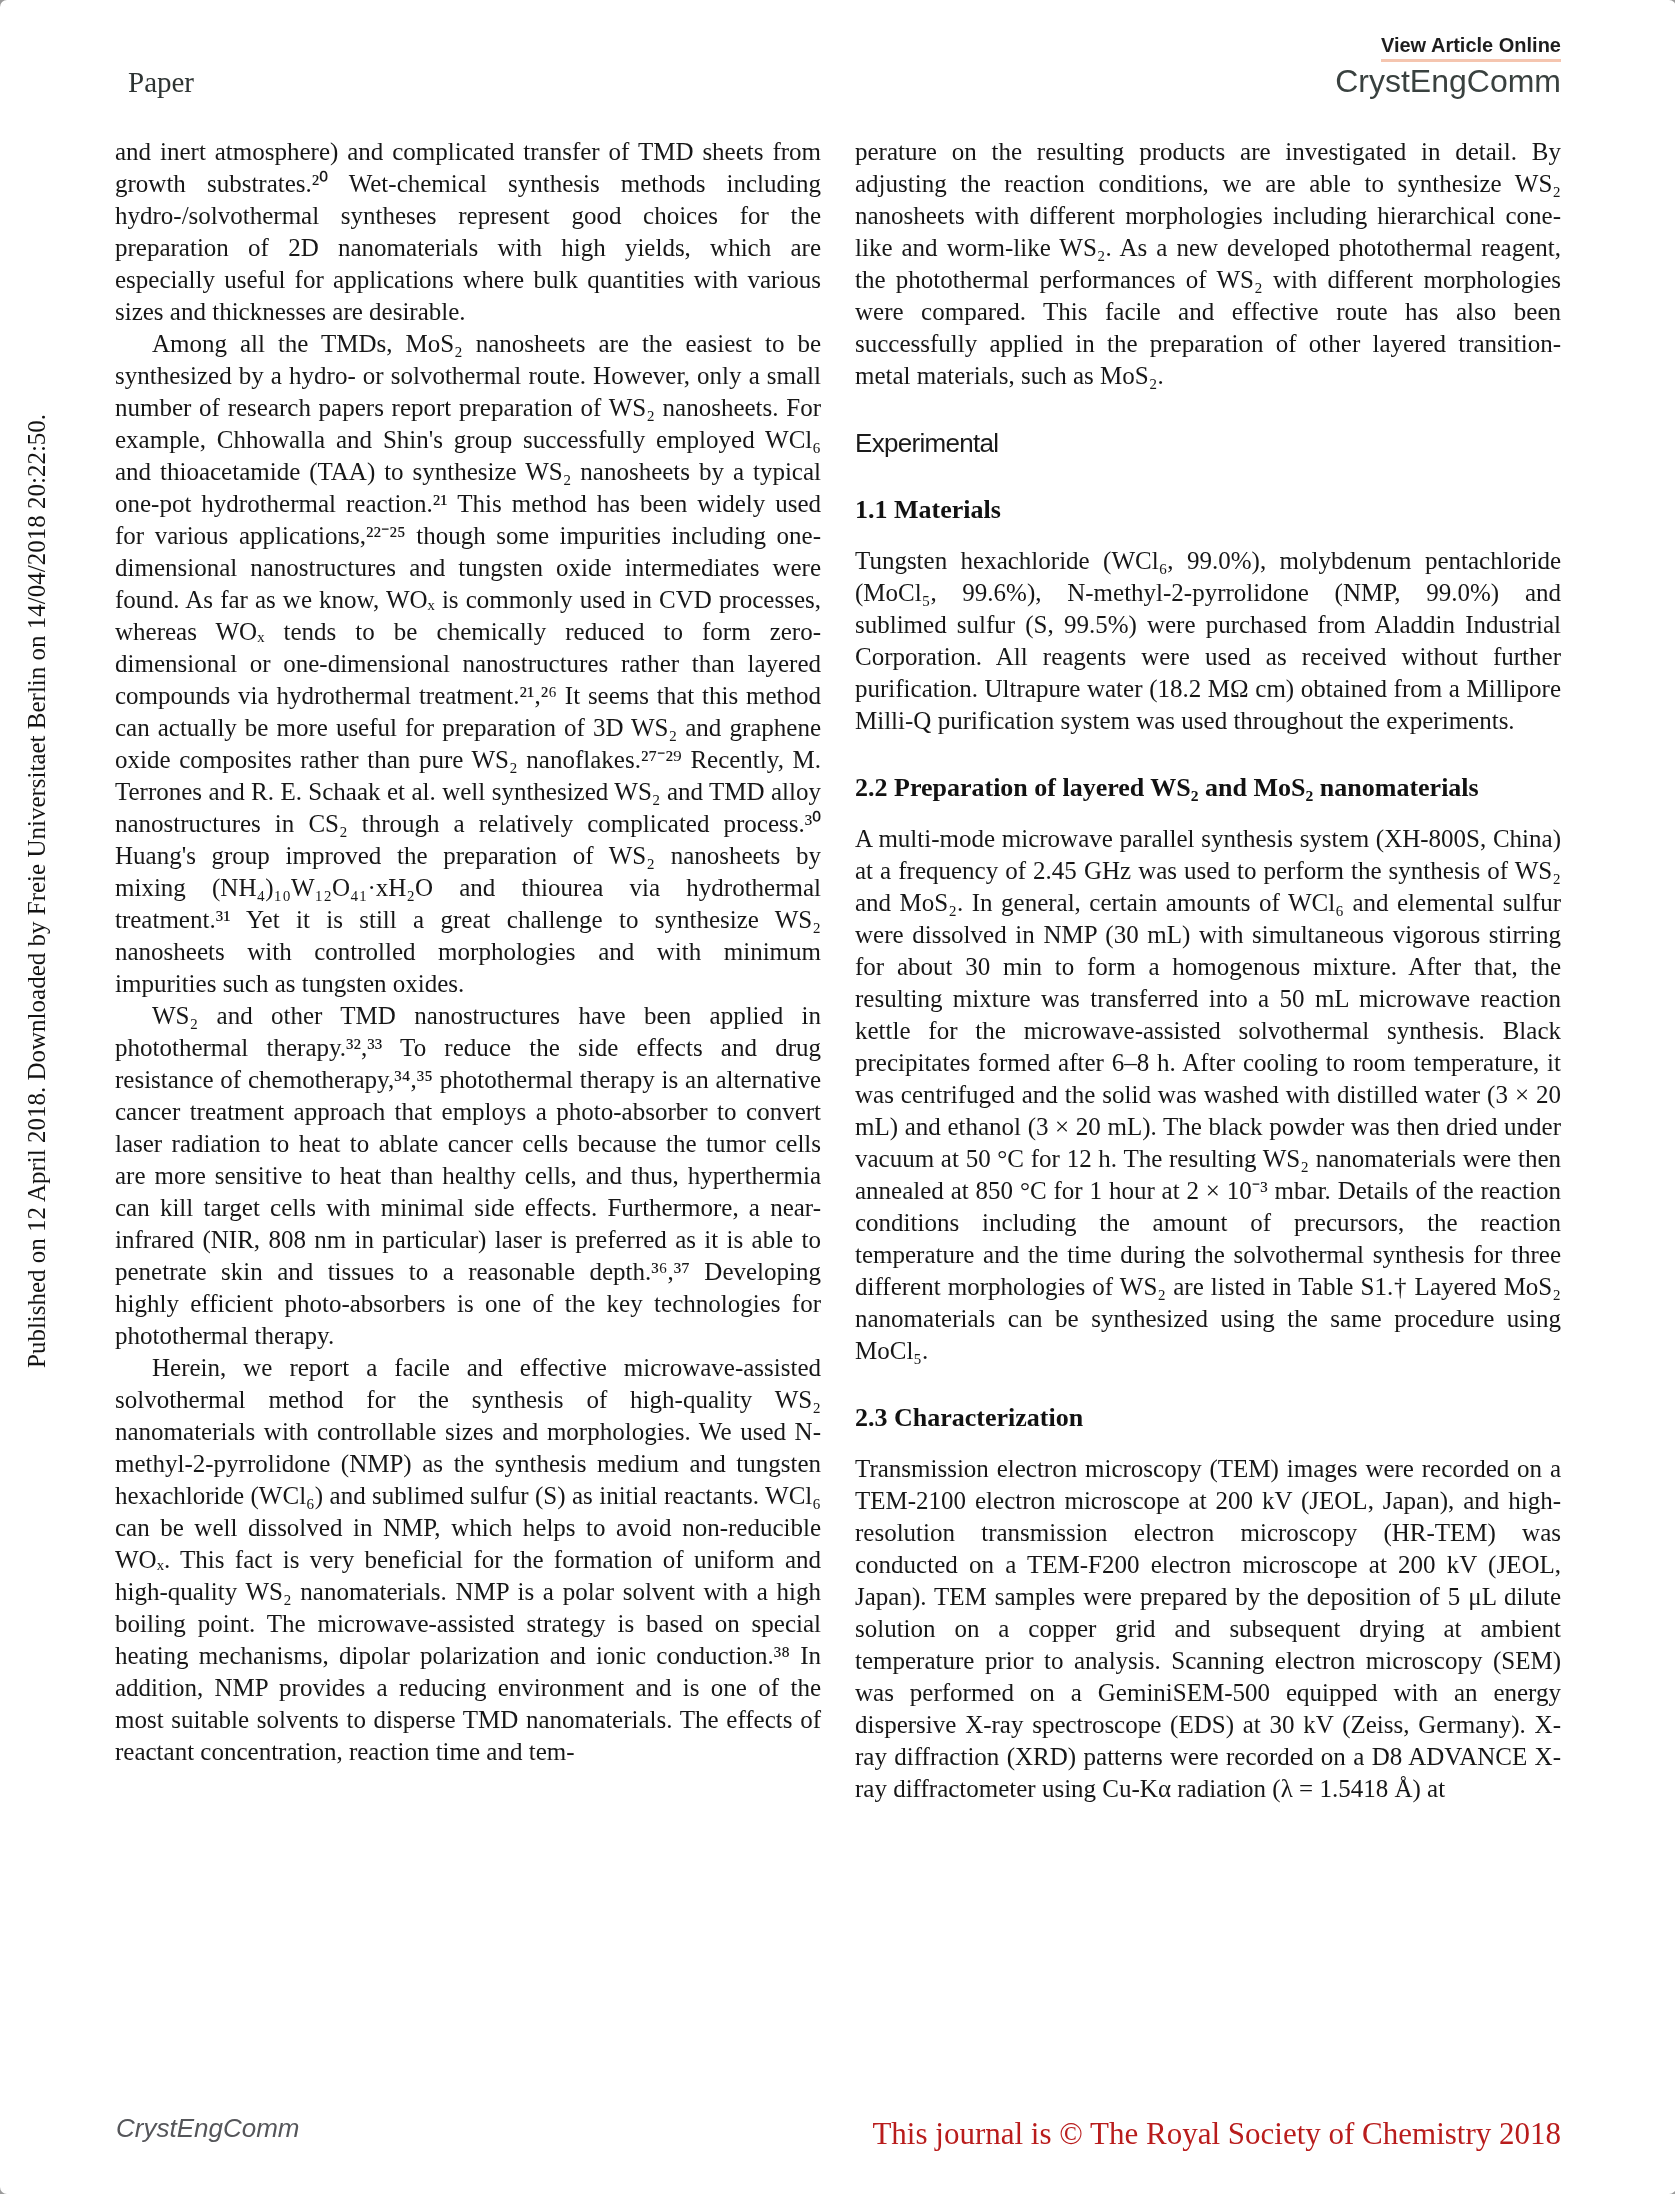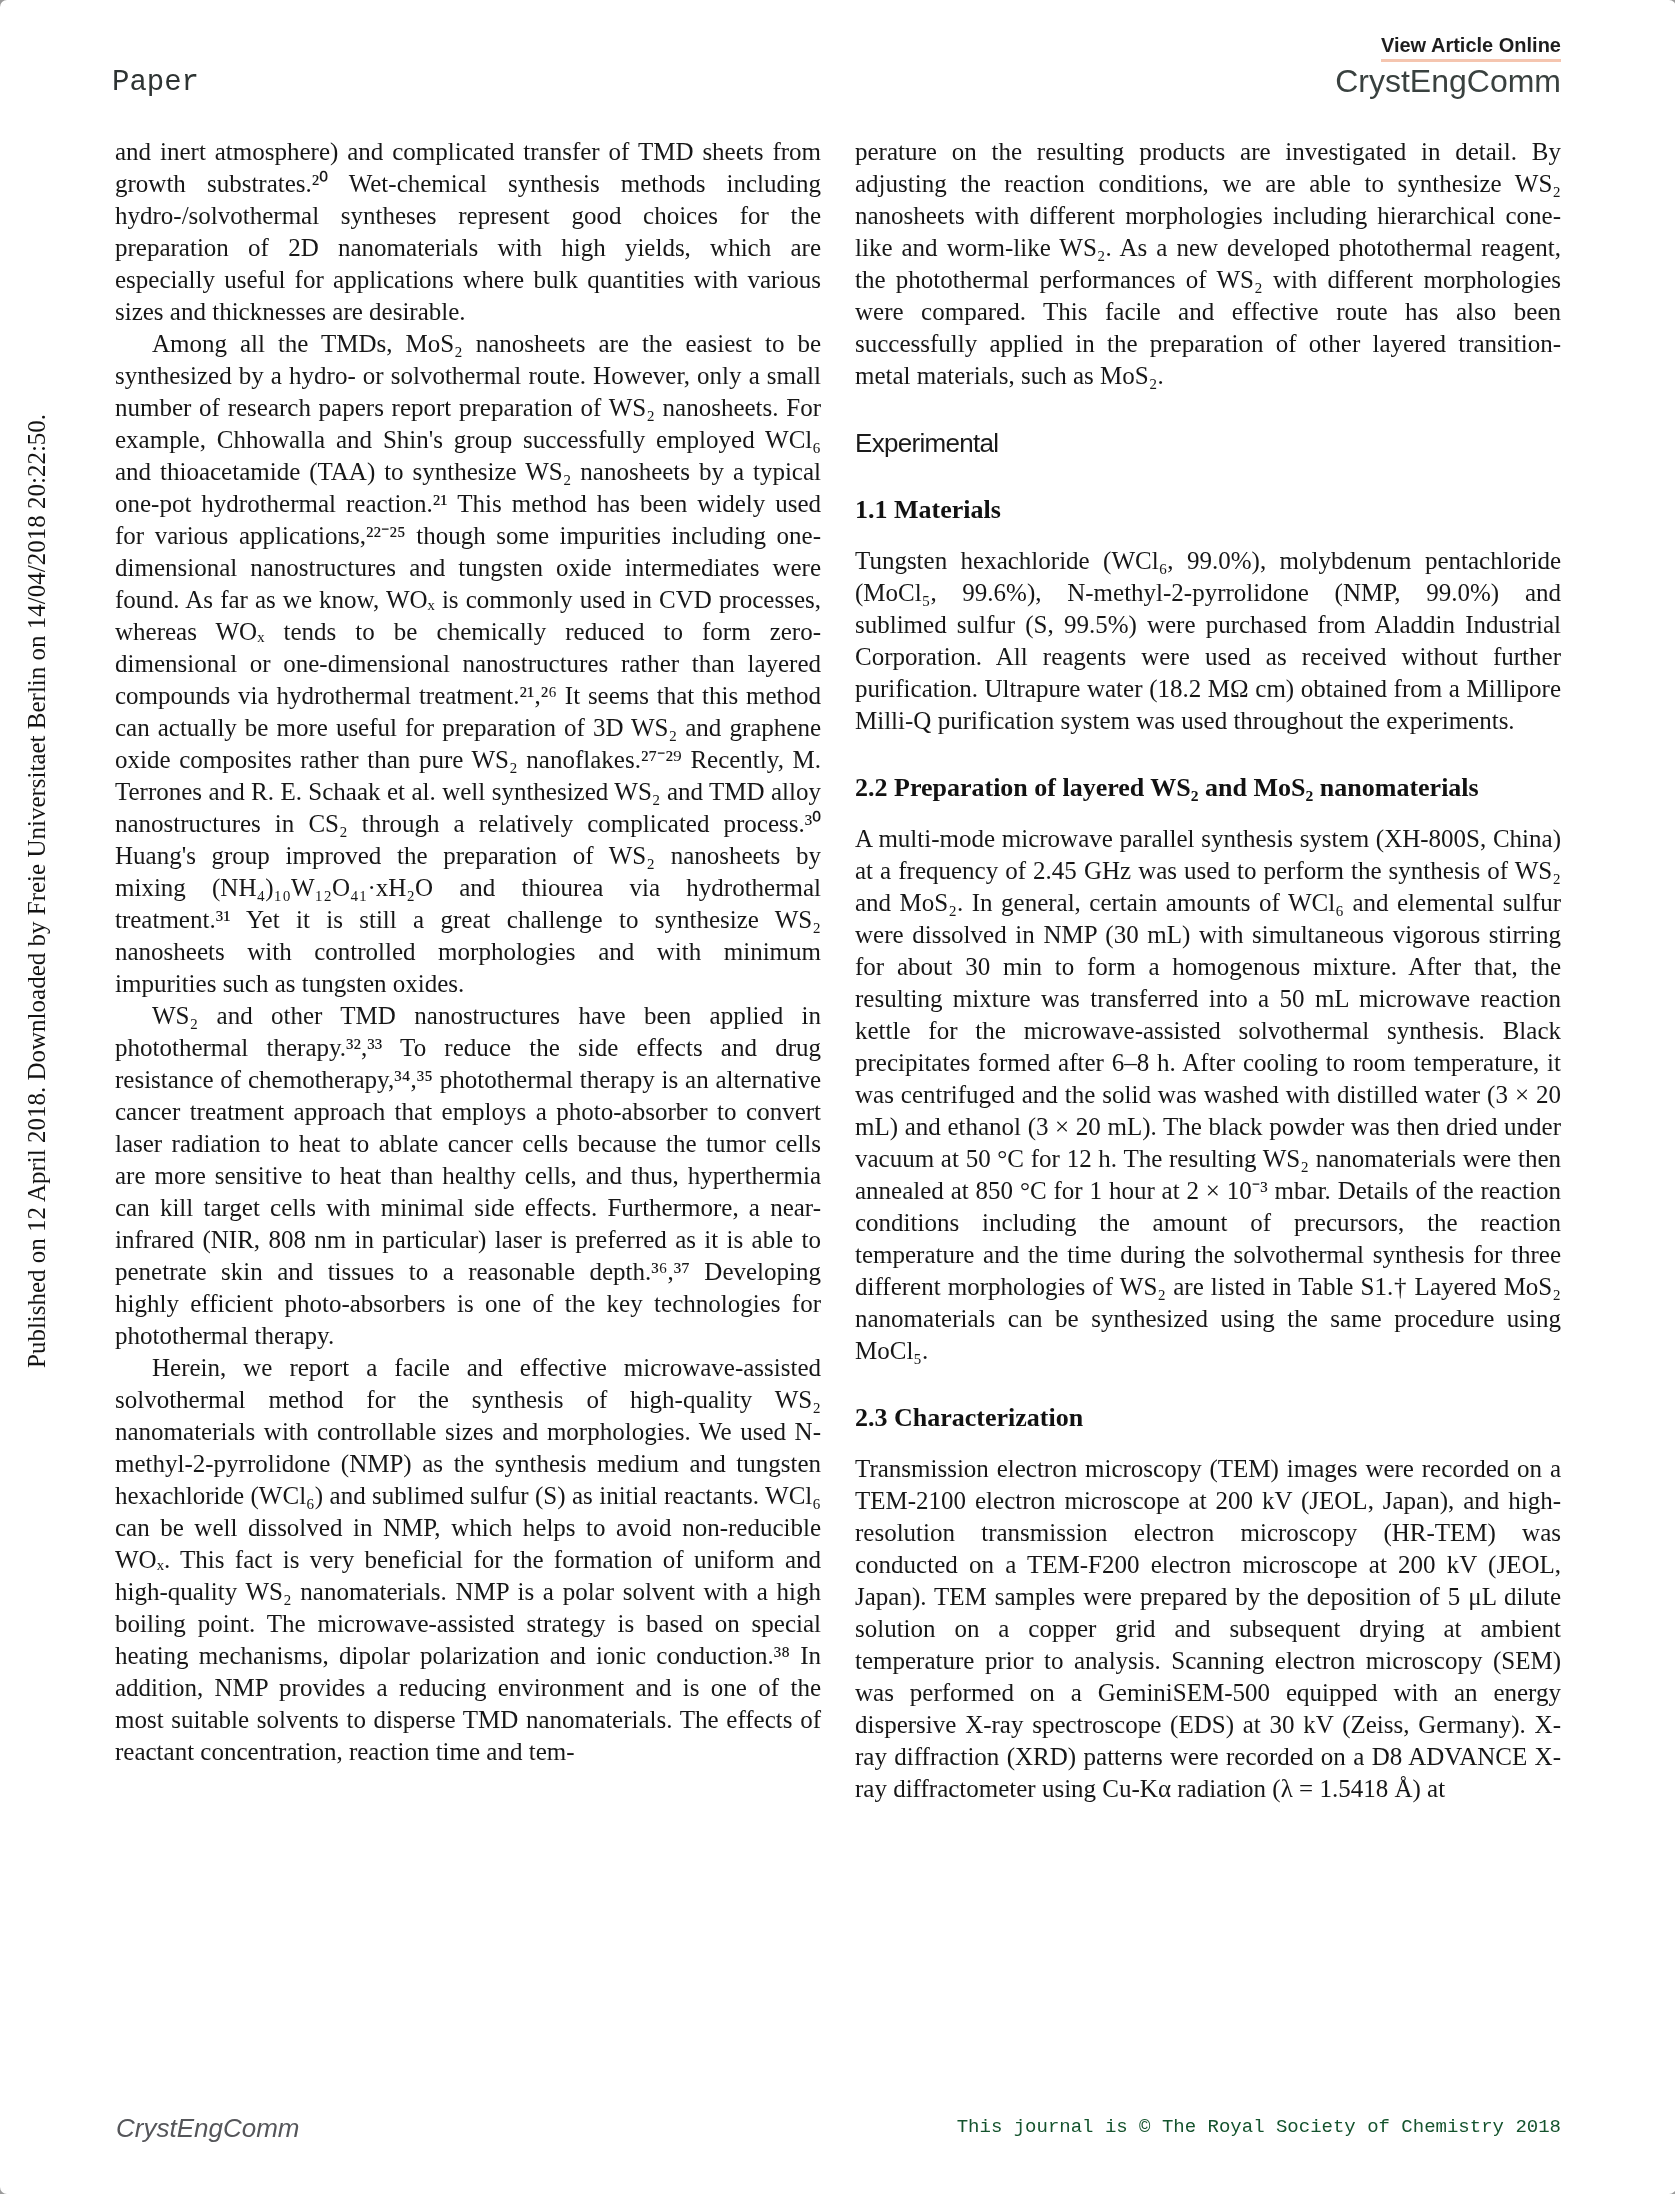--- a/index.html
+++ b/index.html
@@ -23,22 +23,22 @@
     font-weight: bold;
     font-size: 20px;
     color: #1e1e1e;
     padding-bottom: 2px;
     border-bottom: 3.4px solid rgba(233, 126, 77, 0.45);
     text-decoration: none;
   }
   .header-kind {
     position: absolute;
     top: 66px;
-    left: 112px;
-    font-family: Liberation Mono, monospace;
+    left: 128px;
+    font-family: Liberation Serif, serif;
     font-size: 29px;
     color: #2e3433;
   }
   .header-journal {
     position: absolute;
     top: 63px;
     right: 115px;
     font-family: "Liberation Sans", sans-serif;
     font-size: 32px;
     color: #39413f;
@@ -98,23 +98,23 @@
     top: 2113px;
     font-family: "Liberation Sans", sans-serif;
     font-style: italic;
     font-size: 26px;
     color: #55565a;
   }
   .footer-copy {
     position: absolute;
     right: 115px;
     top: 2116px;
-    font-family: Liberation Mono, monospace;
-    font-size: 19px;
-    color: #14532d;
+    font-family: Liberation Serif, serif;
+    font-size: 31px;
+    color: #b91c1c;
   }
 </style>
 </head>
 <body>
 
 <div class="page">
 
   <a class="view-online" href="#">View Article Online</a>
 
   <div class="header-kind">Paper</div>

